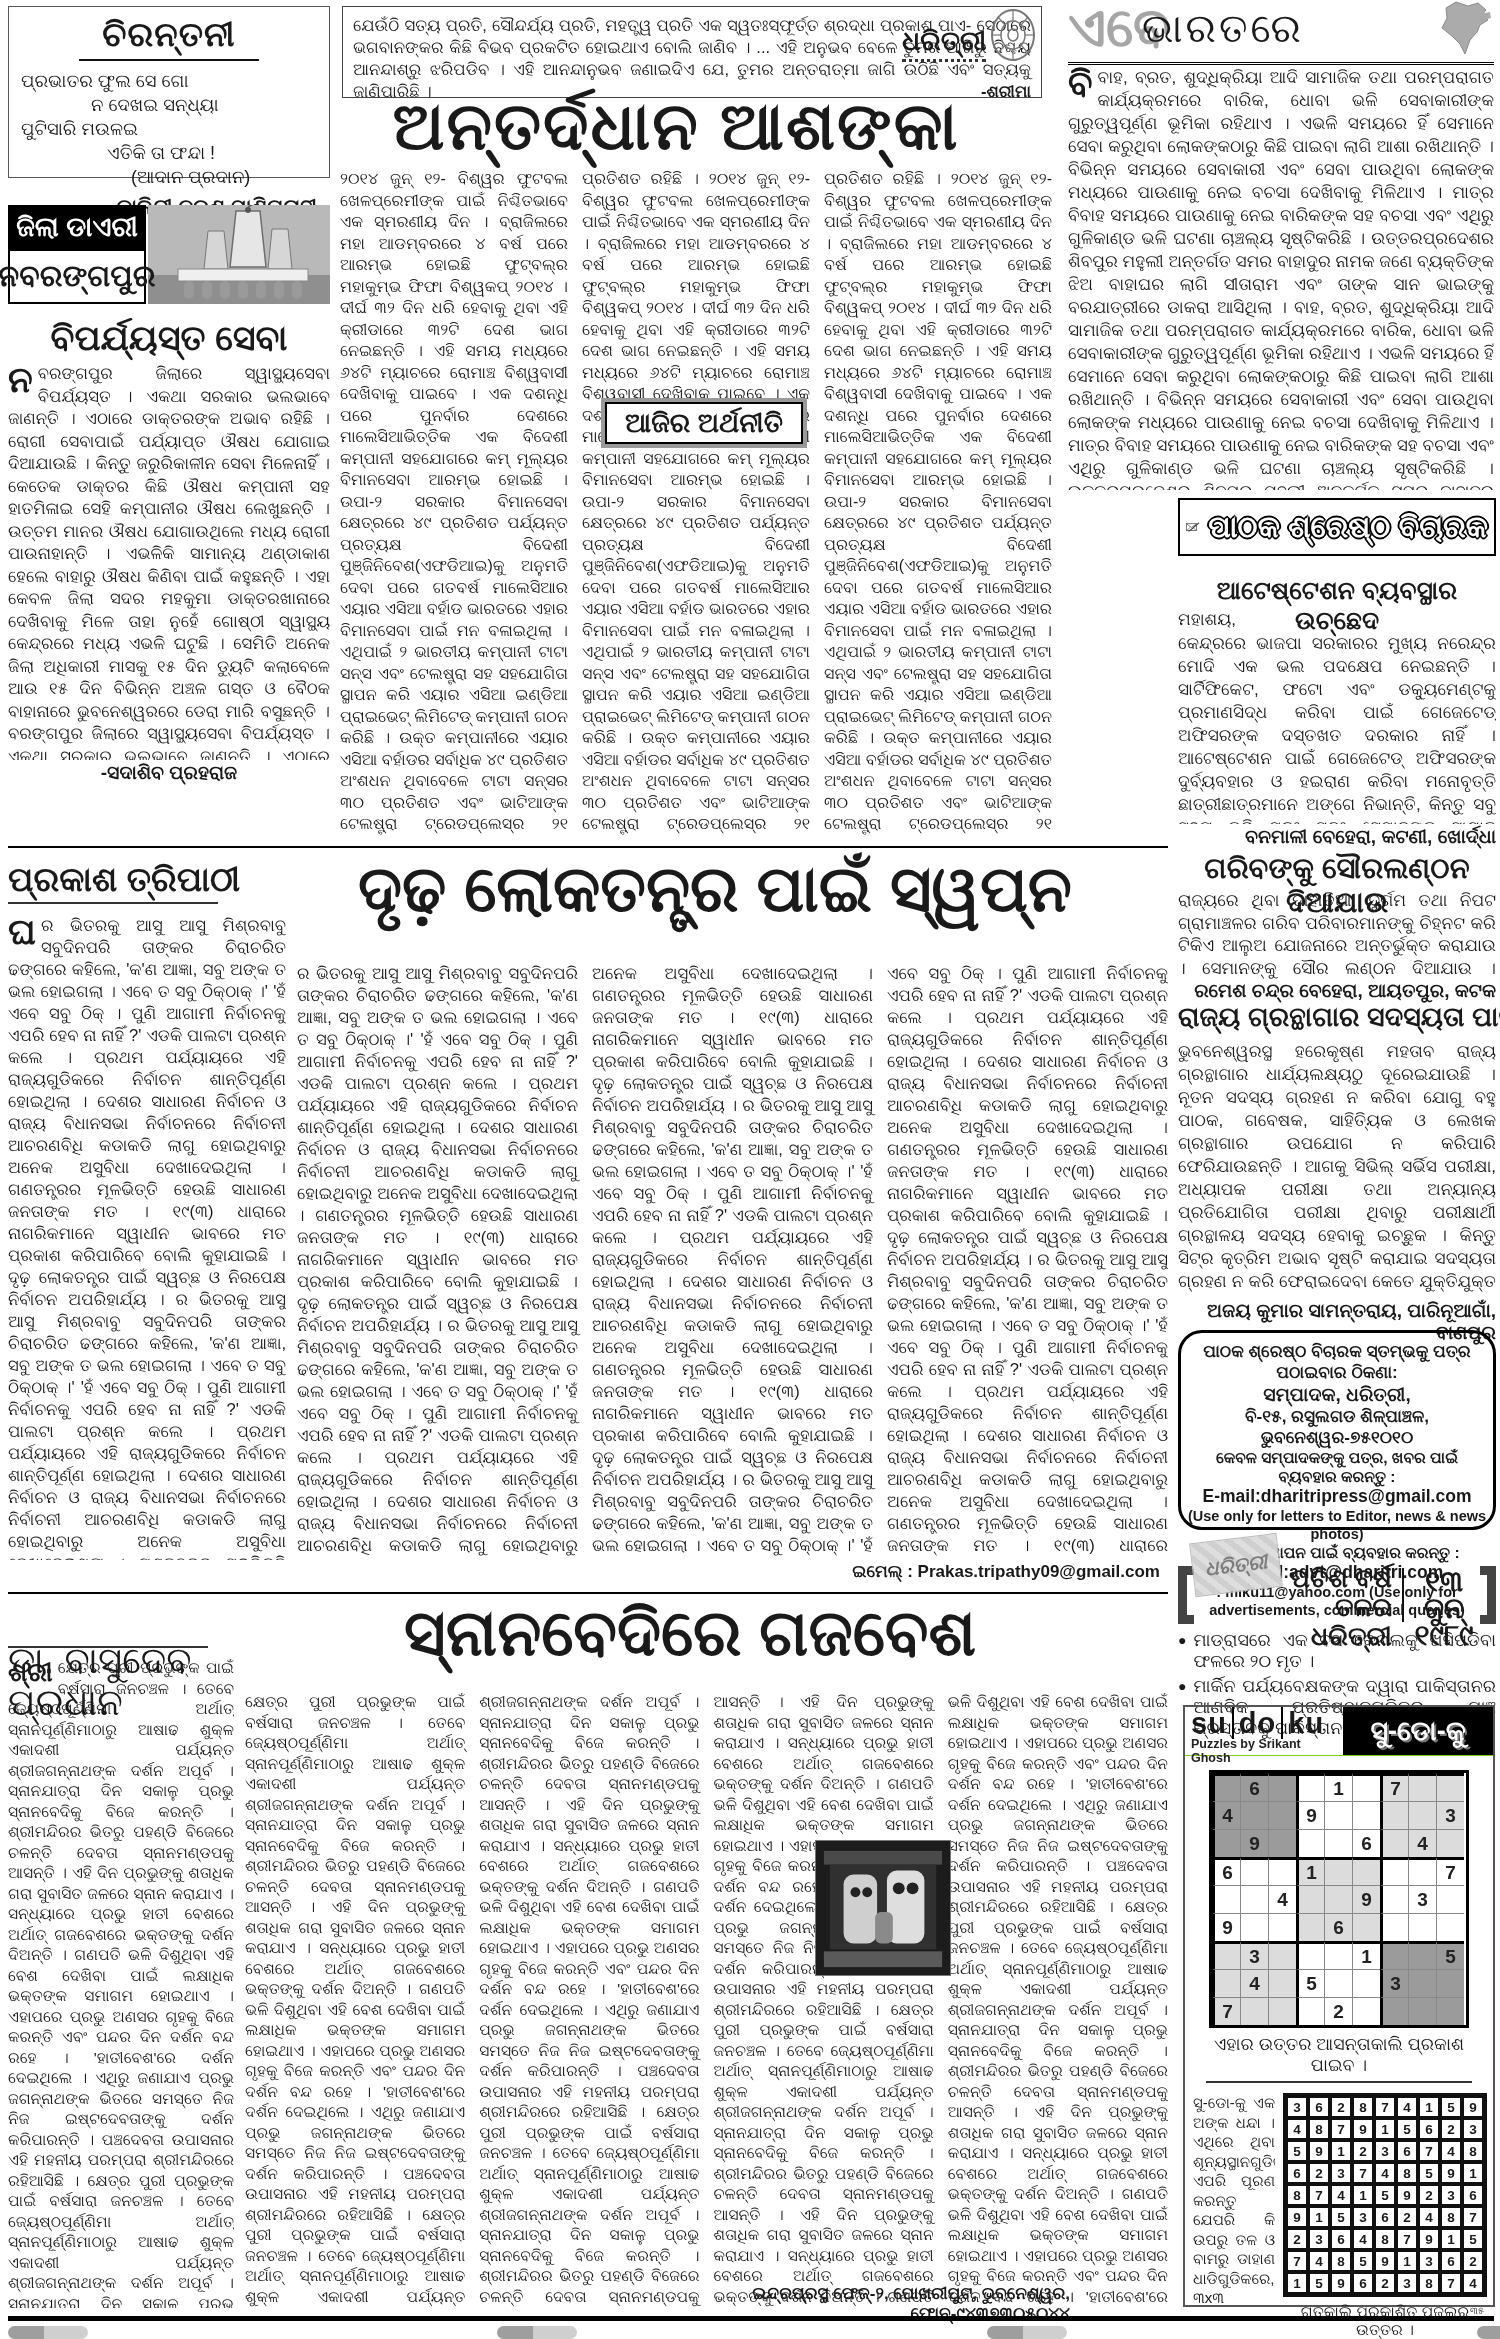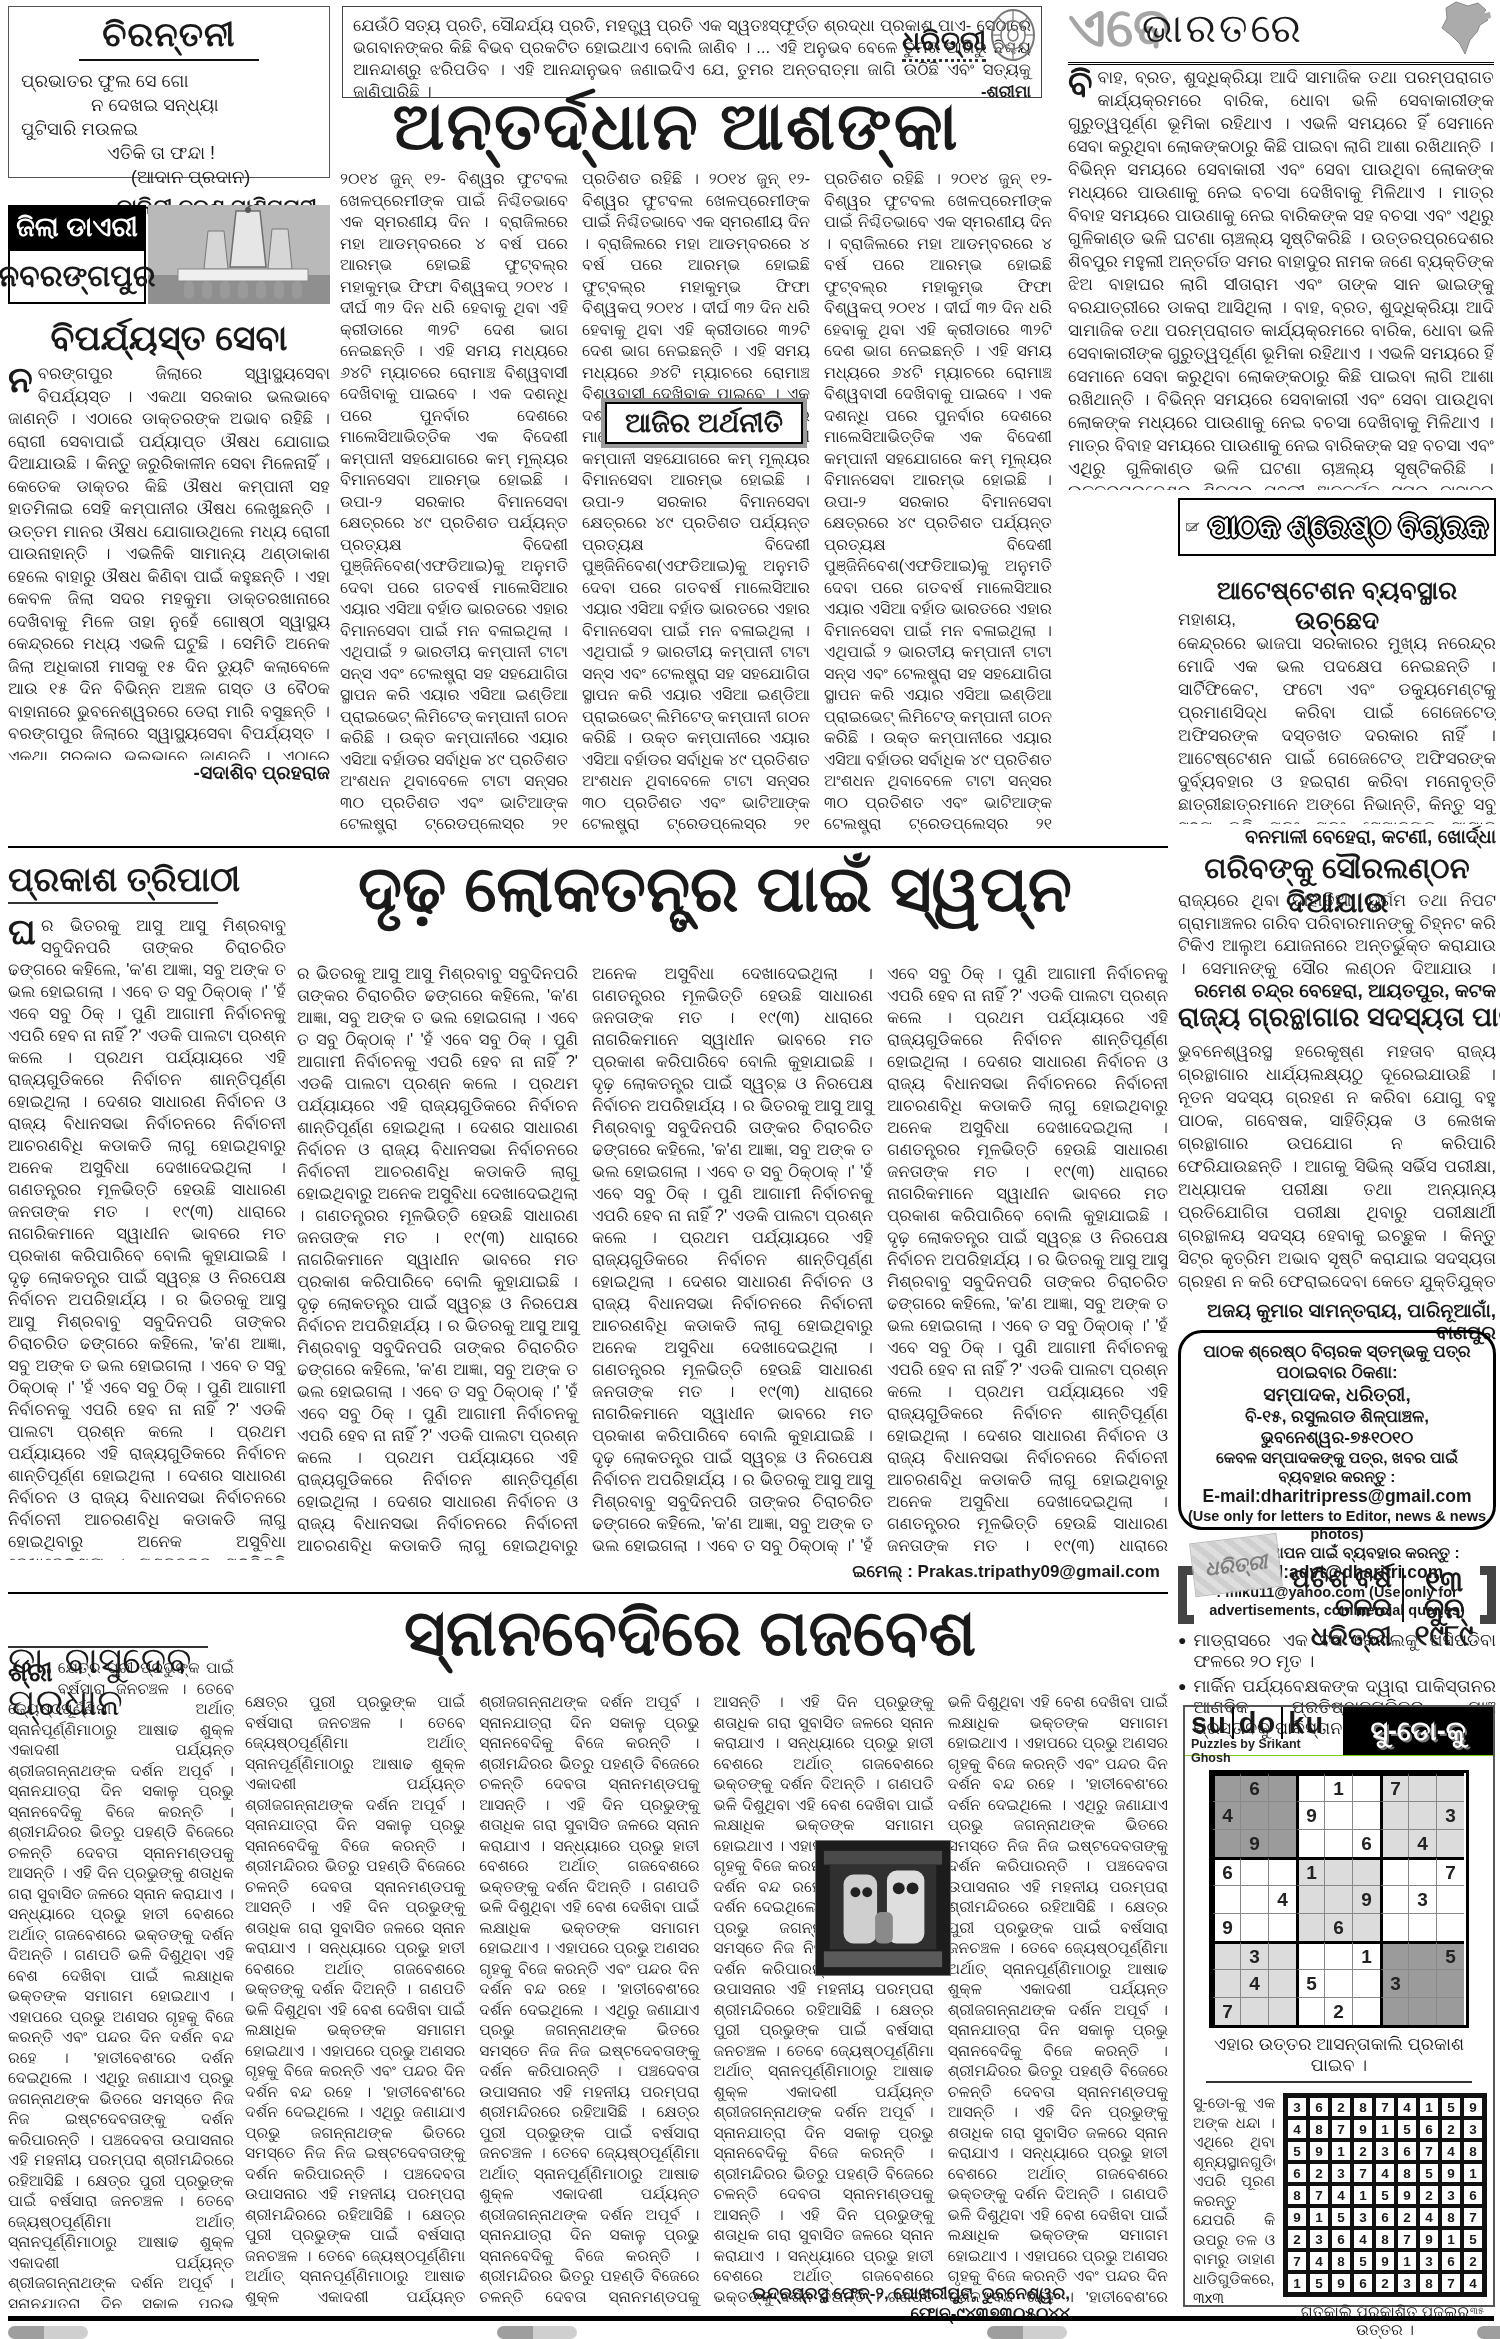--- a/index.html
+++ b/index.html
@@ -34,21 +34,21 @@
   .inset-in{border:2px solid #000;height:100%;box-sizing:border-box;display:flex;align-items:center;
             justify-content:center;font-size:27px;font-weight:bold;white-space:nowrap;overflow:hidden;}
   
   .ddlabel{left:8px;top:205px;width:138px;height:44px;background:#000;color:#fff;font-size:27px;font-weight:bold;
            display:flex;align-items:center;justify-content:center;white-space:nowrap;}
   .ddphoto{left:148px;top:205px;width:182px;height:99px;}
   .ddplace{left:8px;top:249px;width:138px;height:55px;border:2px solid #000;box-sizing:border-box;font-size:30px;
            font-weight:bold;display:flex;align-items:center;justify-content:center;text-align:center;}
   .ddhead{left:8px;top:318px;width:322px;font-size:35px;font-weight:bold;text-align:center;}
   .ddbody{left:8px;top:362px;width:322px;height:398px;font-size:16.5px;line-height:22.5px;}
-  .ddby{left:8px;top:762px;width:322px;font-size:19px;font-weight:bold;text-align:right;}
+  .ddby{left:8px;top:762px;width:322px;font-size:19px;font-weight:bold;text-align:center;}
   
   .intro{left:1068px;top:66px;width:426px;height:424px;font-size:17px;line-height:23px;}
   
   .banner{left:1178px;top:498px;width:318px;height:58px;border:2px solid #000;box-sizing:border-box;
           display:flex;align-items:center;gap:8px;padding:0 6px;}
   .banner-text{font-size:30px;font-weight:bold;color:#fff;white-space:nowrap;
       text-shadow:-2px 0 #000,2px 0 #000,0 -2px #000,0 2px #000,-1px -1px #000,1px 1px #000,-1px 1px #000,1px -1px #000;}
   .lhead1{left:1178px;top:576px;width:318px;font-size:25px;font-weight:bold;}
   .lsal{left:1178px;top:610px;width:318px;font-size:17px;}
   .lbody1{left:1178px;top:632px;width:318px;height:192px;font-size:17px;line-height:23px;}

